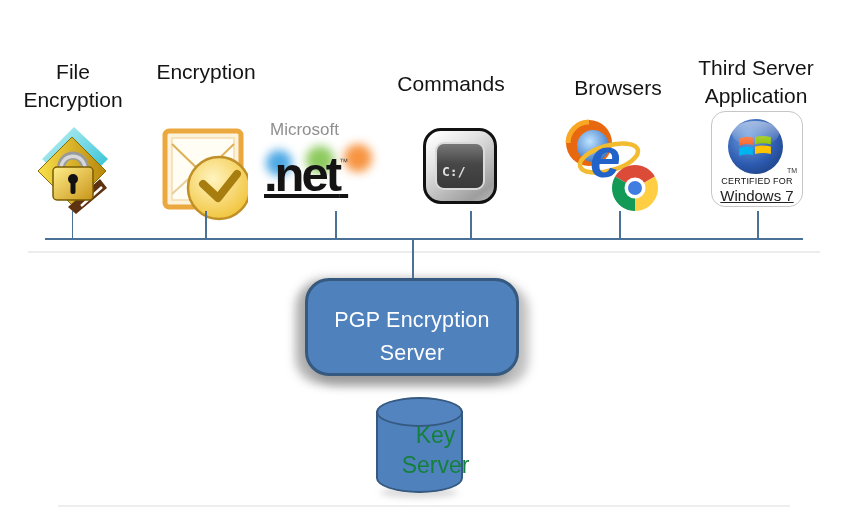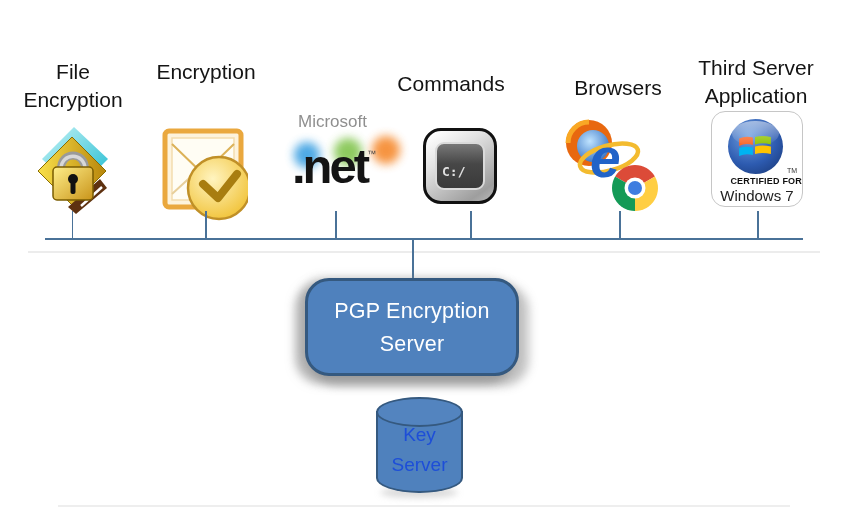--- a/index.html
+++ b/index.html
@@ -24,50 +24,50 @@
   .hline { position:absolute; left:45px; top:238px; width:758px; height:1.5px; background:#4a7298; }
   .hline-faint { position:absolute; left:28px; top:251px; width:792px; height:2px; background:#ececec; }
   .vline-main { position:absolute; left:412px; top:239px; width:1.5px; height:39px; background:#4a7298; }
   .bottom-faint { position:absolute; left:58px; top:505px; width:732px; height:2px; background:#eeeeee; }
 
   
   .pgp-box {
     position:absolute; left:305px; top:278px; width:214px; height:98px;
     background:#4f81bd; border:3px solid #35597f; border-radius:24px;
     box-sizing:border-box; color:#ffffff; text-align:center;
-    font-size:21.5px; line-height:33px; padding-top:14px; letter-spacing:.2px;
+    font-size:21.5px; line-height:33px; padding-top:23px; letter-spacing:.2px;
     box-shadow:-8px 6px 10px 2px rgba(125,125,125,.55),
                 8px 8px 10px 2px rgba(125,125,125,.45),
                -4px -2px 8px rgba(140,140,140,.25);
   }
 
   
   .cyl { position:absolute; left:376px; top:397px; width:87px; height:100px; }
   .cyl-shadow { position:absolute; left:4px; top:90px; width:78px; height:11px;
     background:rgba(150,150,150,.35); border-radius:50%; filter:blur(3px); }
   .cyl-body { position:absolute; left:0; top:14px; width:87px; height:82px;
     box-sizing:border-box; background:#4f81bd;
     border-left:2.5px solid #35597f; border-right:2.5px solid #35597f; border-bottom:2.5px solid #35597f;
     border-radius:0 0 43px 43px / 0 0 15px 15px; }
   .cyl-top { position:absolute; left:0; top:0; width:87px; height:30px;
     box-sizing:border-box; background:#5384bf; border:2.5px solid #35597f; border-radius:50%; }
-  .cyl-text { position:absolute; left:0; top:23px; width:87px; text-align:center;
-    color:#1d4ed8; font-size:19px; line-height:30px; }
+  .cyl-text { position:absolute; left:16px; top:23px; width:87px; text-align:center;
+    color:#15803d; font-size:23px; line-height:30px; }
 
   
   .icon-file { position:absolute; left:36px; top:127px; width:72px; height:90px; }
 
   
   .icon-outlook { position:absolute; left:162px; top:128px; width:86px; height:96px; }
 
   
-  .icon-dotnet { position:absolute; left:264px; top:112px; width:140px; height:76px;margin-left:28px; }
+  .icon-dotnet { position:absolute; left:264px; top:120px; width:140px; height:76px; }
   .dn-brand { margin-left:6px; font-size:17px; color:#8f8f8f; line-height:20px; }
   .dn-main { position:relative; margin-top:0; font-size:49px; font-weight:bold; color:#141414;
-             letter-spacing:-3px; line-height:44px; z-index:2; }
+             letter-spacing:-3px; line-height:44px; z-index:2;text-decoration:underline; }
   .dn-tm { font-size:9px; font-weight:normal; letter-spacing:0; color:#444; vertical-align:26px; }
   .dn-blob { position:absolute; border-radius:50%; filter:blur(5px); opacity:.85; z-index:1; }
   .dn-blob.b1 { left:2px;  top:30px; width:26px; height:26px; background:#2f9ae0; }
   .dn-blob.b2 { left:42px; top:26px; width:28px; height:28px; background:#7ac143; }
   .dn-blob.b3 { left:80px; top:24px; width:28px; height:28px; background:#f58220; }
 
   
   .icon-cmd { position:absolute; left:423px; top:128px; width:74px; height:76px;
     box-sizing:border-box; border:3.5px solid #111; border-radius:18px;
     background:linear-gradient(145deg,#ffffff 5%,#e2e2e2 35%,#9e9e9e 85%,#b9b9b9 100%); }
@@ -82,23 +82,23 @@
 
   
   .icon-win7 { position:absolute; left:711px; top:111px; width:92px; height:96px;
     box-sizing:border-box; background:#fff; border:1.5px solid #c6c6c6; border-radius:14px; }
   .w7-circle { position:absolute; left:16px; top:7px; width:55px; height:55px; border-radius:50%;
     background:radial-gradient(circle at 38% 32%, #6f9fe0 0%, #2d5bb0 55%, #16336e 100%); }
   .w7-circle::after { content:""; position:absolute; left:8%; top:4%; width:84%; height:46%;
     border-radius:50%; background:linear-gradient(rgba(255,255,255,.5), rgba(255,255,255,0)); }
   .w7-flag { position:absolute; left:9px; top:11px; }
   .w7-tm { position:absolute; right:5px; top:55px; font-size:7px; color:#333; }
-  .w7-cert { position:absolute; top:64px; width:100%; text-align:right;
-    font-size:9px; font-weight:bold; color:#101010; letter-spacing:.2px; }
-  .w7-name { position:absolute; top:75px; width:100%; text-align:center; font-size:15px; color:#222; }
+  .w7-cert { position:absolute; top:64px; width:100%; text-align:center;
+    font-size:9px; font-weight:normal; color:#101010; letter-spacing:.2px; }
+  .w7-name { position:absolute; top:75px; width:100%; text-align:center; font-size:15px; color:#222;text-decoration:underline; }
 </style>
 </head>
 <body>
 
 <div class="canvas">
 
   <div class="lbl" id="lbl-file">
     <div>File</div>
     <div>Encryption</div>
   </div>

